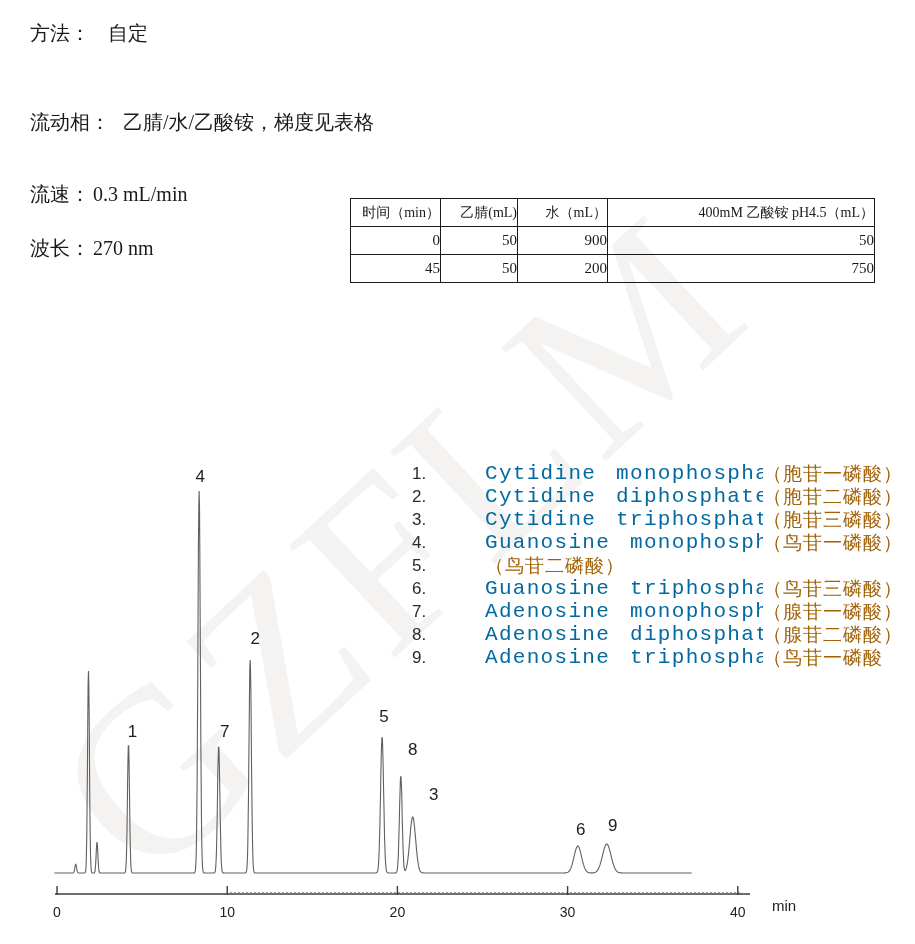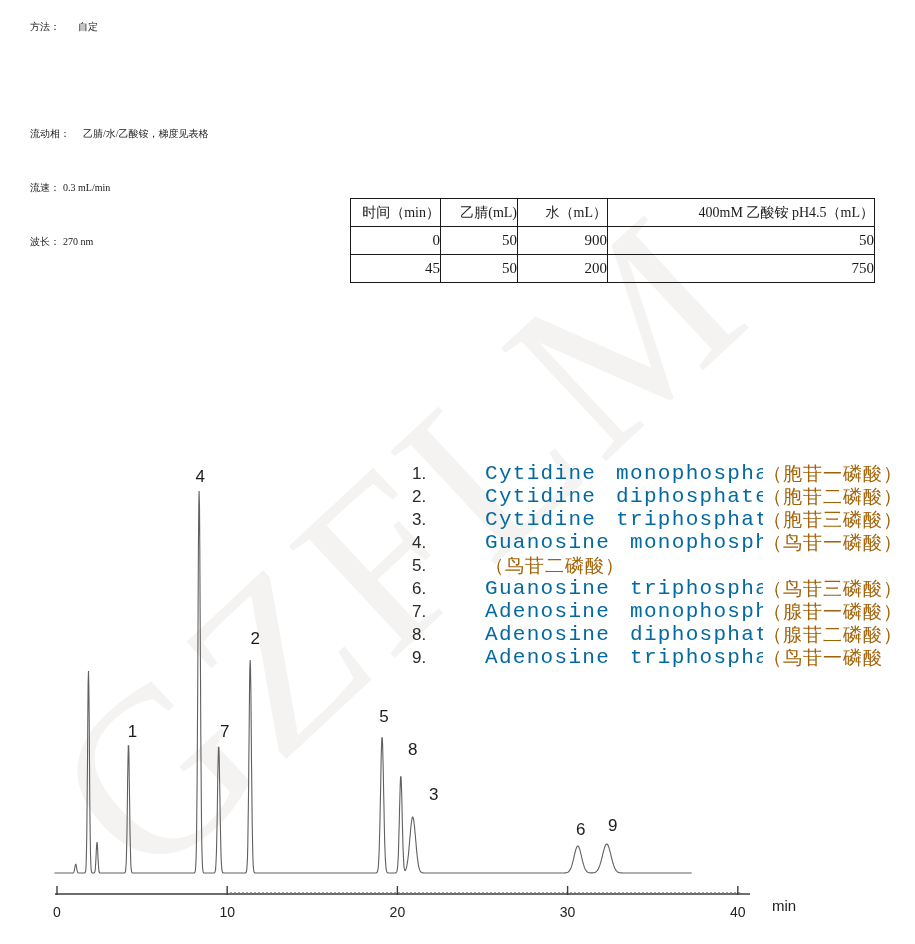--- a/index.html
+++ b/index.html
@@ -3,21 +3,21 @@
 <meta charset="utf-8">
 <style>
   html,body{margin:0;padding:0;background:#fff;}
   .page{position:relative;width:915px;height:944px;background:#fff;overflow:hidden;
         font-family:"Liberation Serif","DejaVu Serif",serif;color:#1a1a1a;}
   .watermark{position:absolute;left:400px;top:545px;z-index:0;
              transform:translate(-50%,-50%) rotate(-43deg);
              font-family:"Liberation Serif",serif;font-size:235px;letter-spacing:8px;
              color:#f4f3f1;white-space:nowrap;user-select:none;}
   .content{position:absolute;inset:0;z-index:1;}
-  .il{position:absolute;left:30px;font-size:10px;white-space:nowrap;}
+  .il{position:absolute;left:30px;font-size:20px;white-space:nowrap;}
   .il .val{margin-left:3px;}
   .il.gap-lg .val{margin-left:18px;}
   .il.gap-md .val{margin-left:13px;}
   table.grad{position:absolute;left:350px;top:198px;border-collapse:collapse;
              table-layout:fixed;font-size:15px;}
   table.grad th,table.grad td{border:1.5px solid #1a1a1a;text-align:right;
              padding:0;height:27px;font-weight:normal;white-space:nowrap;overflow:hidden;}
   table.grad th{font-size:14px;}
   .c1{width:89px}.c2{width:76px}.c3{width:89px}.c4{width:266px}
   .legend{position:absolute;left:412px;top:462px;z-index:1;}
@@ -35,21 +35,21 @@
 <body>
 
 <div class="page">
   <div class="watermark">GZFLM</div>
 
   <div class="content">
 
     <div class="il gap-lg" style="top:20px">
       <span class="lbl">方法：</span><span class="val">自定</span>
     </div>
-    <div class="il gap-md" style="top:127px">
+    <div class="il gap-md" style="top:109px">
       <span class="lbl">流动相：</span><span class="val">乙腈/水/乙酸铵，梯度见表格</span>
     </div>
     <div class="il" style="top:181px">
       <span class="lbl">流速：</span><span class="val">0.3 mL/min</span>
     </div>
     <div class="il" style="top:235px">
       <span class="lbl">波长：</span><span class="val">270 nm</span>
     </div>
 
     <table class="grad">

